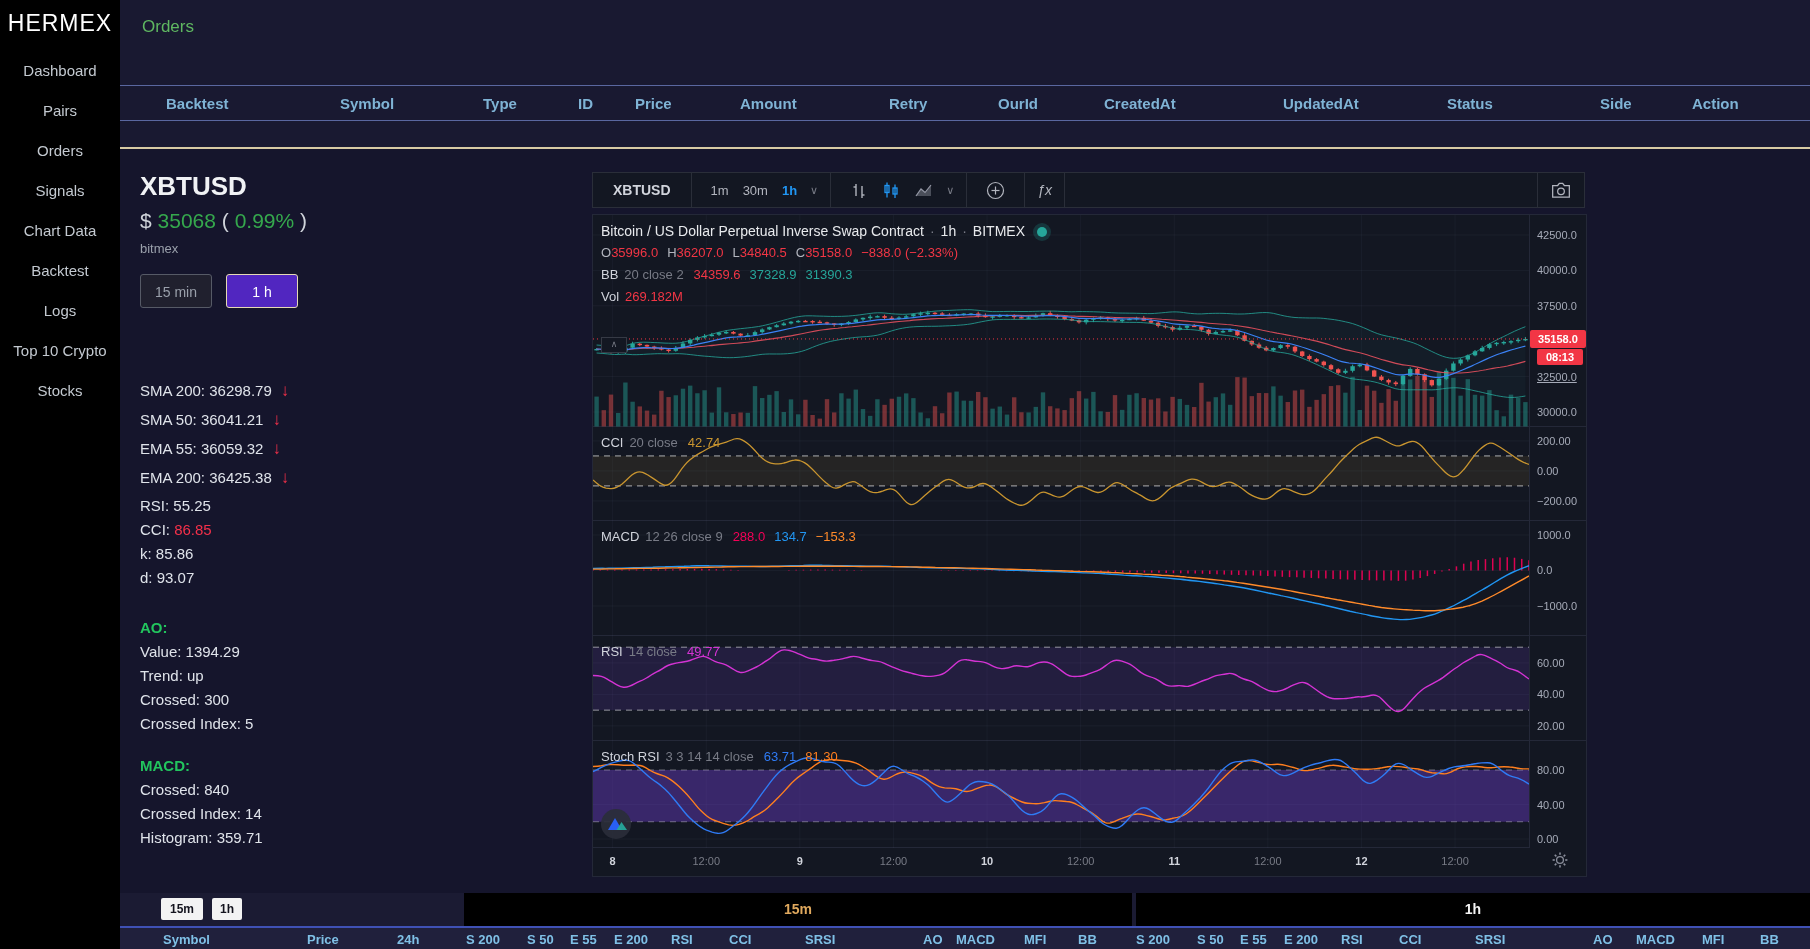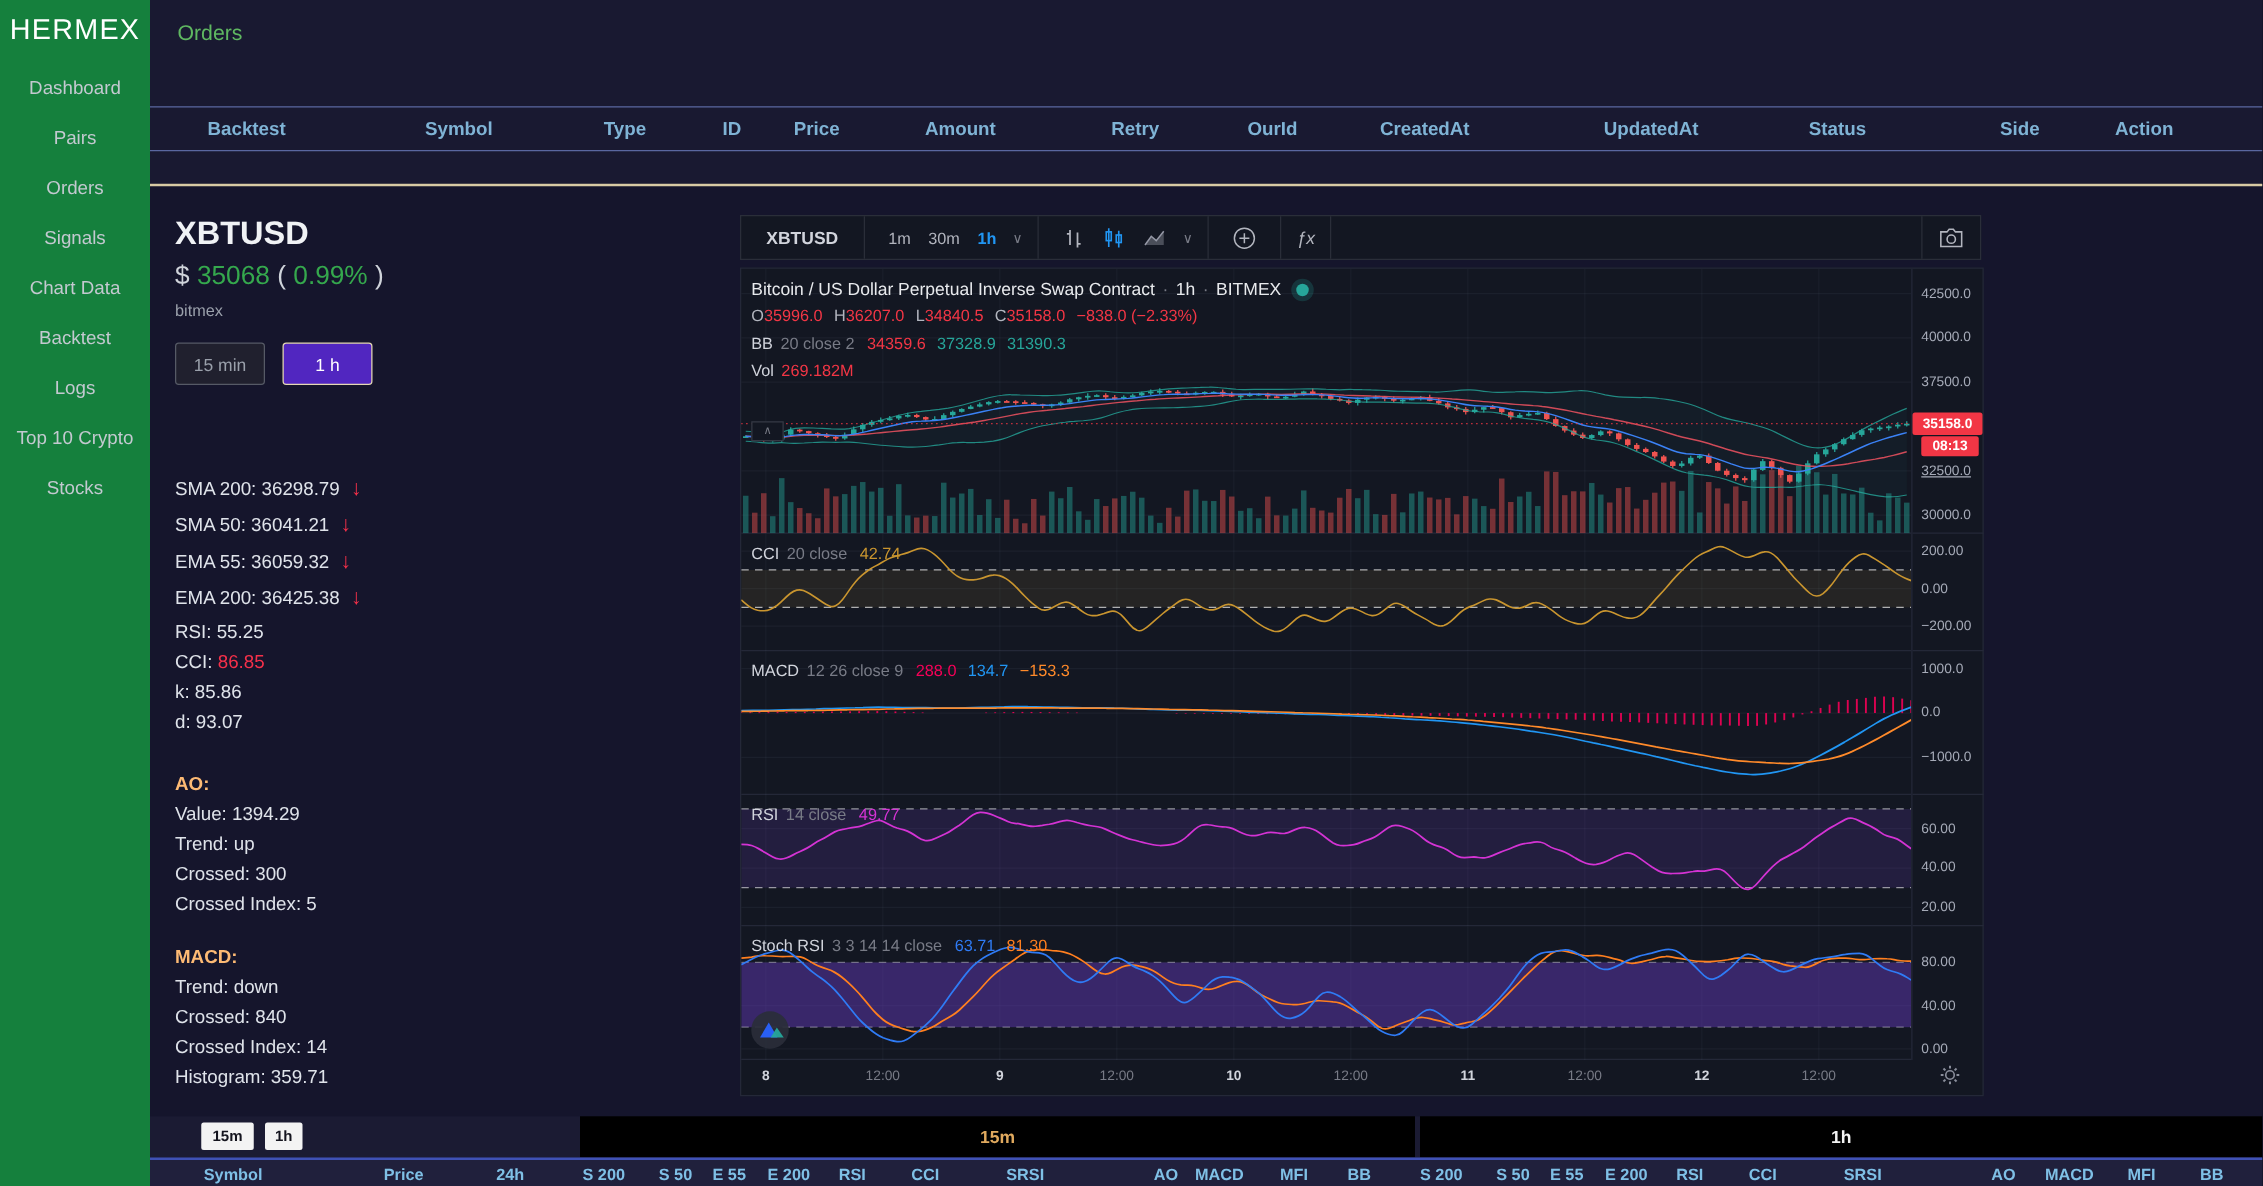--- a/index.html
+++ b/index.html
@@ -1,19 +1,19 @@
 <!DOCTYPE html>
 <html><head>
 <meta charset="utf-8">
 <style>
   html,body{margin:0;padding:0}
   body{width:1810px;height:949px;position:relative;background:#131327;overflow:hidden;
        font-family:"Liberation Sans","DejaVu Sans",sans-serif;-webkit-font-smoothing:antialiased}
   
-  #sidebar{position:absolute;left:0;top:0;width:120px;height:949px;background:#15803d;z-index:5}
+  #sidebar{position:absolute;left:0;top:0;width:120px;height:949px;background:#000000;z-index:5}
   .logo{margin-top:10px;text-align:center;color:#fff;font-size:23px;font-weight:400;letter-spacing:1px}
   #nav{margin-top:14px}
   .nav-item{height:40px;line-height:40px;text-align:center;color:#c3c9d0;font-size:15px;cursor:pointer}
   
   #orders-panel{position:absolute;left:120px;top:0;width:1690px;height:147px;background:#191931}
   .orders-title{position:absolute;left:22px;top:17px;color:#5fb761;font-size:17px}
   #orders-header{position:absolute;left:0;top:85px;width:1690px;height:36px;
      border-top:1px solid #5a67a0;border-bottom:1px solid #5a67a0;box-sizing:border-box}
   .ocol{position:absolute;top:9px;color:#7fb3d5;font-size:15px;font-weight:700}
   
@@ -27,21 +27,21 @@
   .tfrow{position:absolute;left:0;top:125px}
   .tf-btn{display:inline-block;width:72px;height:34px;line-height:34px;text-align:center;font-size:14px;
      border-radius:3px;margin-right:14px;cursor:pointer;box-sizing:border-box}
   .tf-off{background:#20202e;border:1px solid #565a66;color:#9aa0ab}
   .tf-on{background:#5126c0;border:1px solid #e6d9b4;color:#fff}
   #ind{position:absolute;left:0;top:232px;width:420px;color:#dfe3ea;font-size:15px}
   .ind-line{height:24px}
   .ind-big{height:29px}
   .red{color:#f5304a}
   .arrow{color:#f5304a;font-weight:700;font-size:17px;margin-left:9px}
-  .blk-head{font-weight:700;color:#fdba74;height:24px}
+  .blk-head{font-weight:700;color:#22c55e;height:24px}
   .blk{margin-top:0}
   
   #chart{position:absolute;left:472px;top:23px;width:993px;height:700px}
   #toolbar{position:absolute;left:0;top:0;width:993px;height:36px;border:1px solid #2a2e39;
      background:#131722;display:flex;align-items:center;box-sizing:border-box;color:#b2b5be;font-size:13px}
   .tseg{display:flex;align-items:center;height:100%;padding:0 12px;border-right:1px solid #2a2e39}
   .tsym{font-weight:700;color:#d1d4dc;font-size:14px;padding:0 20px}
   .intv{margin:0 7px;cursor:pointer;color:#b2b5be}
   .intv.active{color:#2196f3;font-weight:700}
   .chev{color:#787b86;margin-left:6px;font-size:11px}
@@ -151,21 +151,20 @@
           <div class="ind-line"><span>d: </span><span>93.07</span></div>
           <div class="blk" style="margin-top: 26px;">
             <div class="blk-head">AO:</div>
             <div class="ind-line">Value: 1394.29</div>
             <div class="ind-line">Trend: up</div>
             <div class="ind-line">Crossed: 300</div>
             <div class="ind-line">Crossed Index: 5</div>
           </div>
           <div class="blk" style="margin-top: 18px;">
             <div class="blk-head">MACD:</div>
-            <div class="ind-line">Trend: down</div>
             <div class="ind-line">Crossed: 840</div>
             <div class="ind-line">Crossed Index: 14</div>
             <div class="ind-line">Histogram: 359.71</div>
           </div>
         </div>
     </div>
 
     <div id="chart">
       <div id="toolbar">
         <div class="tseg tsym">XBTUSD</div>

